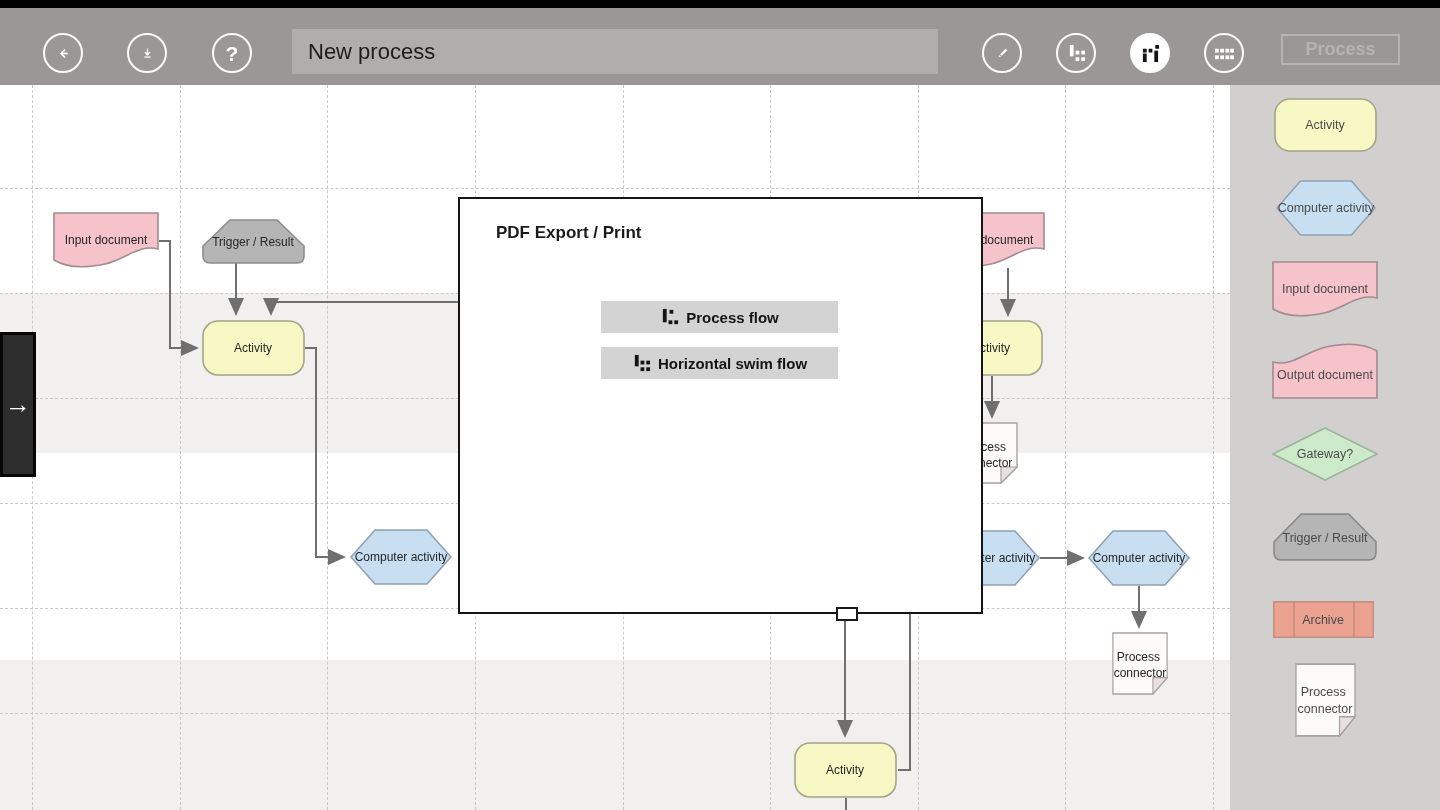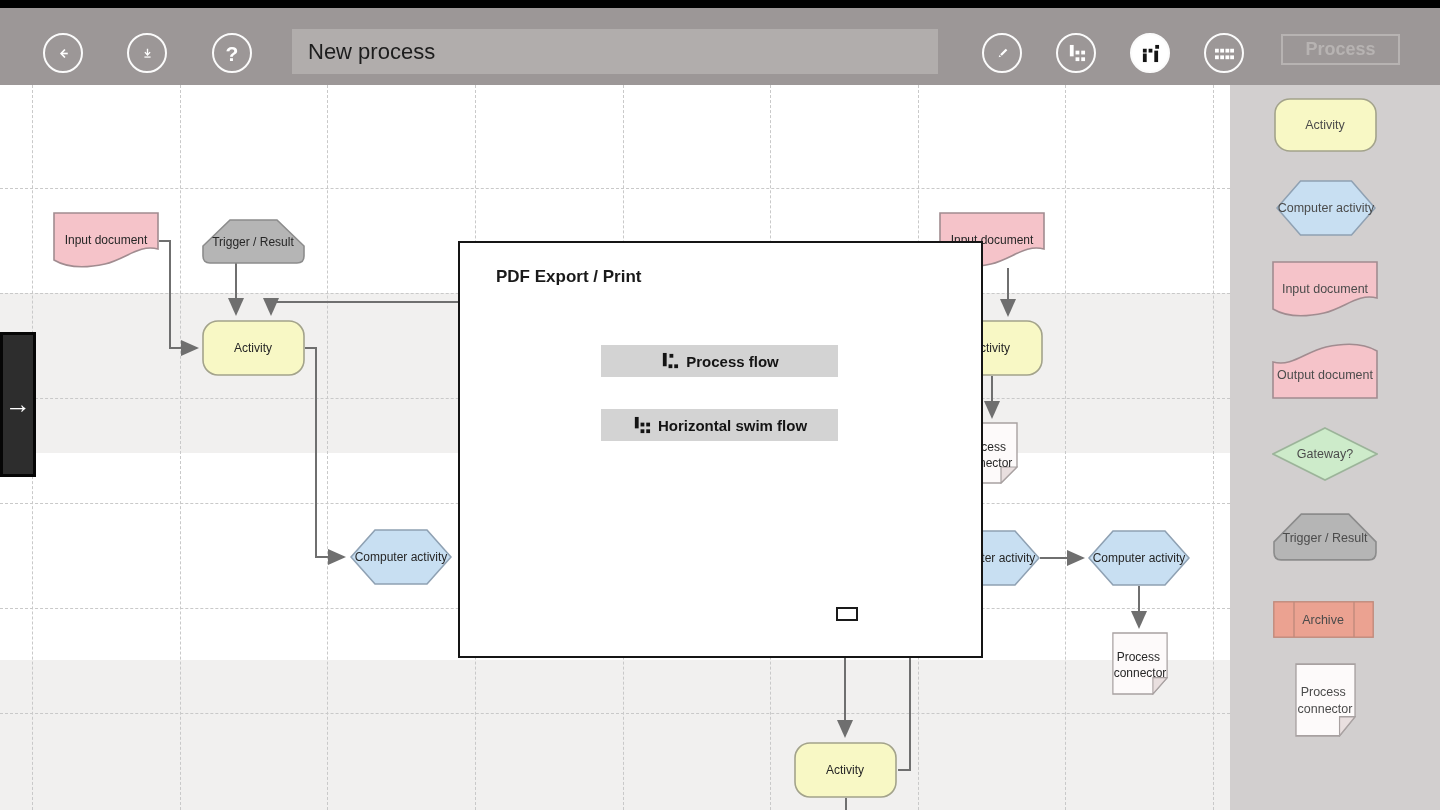--- a/index.html
+++ b/index.html
@@ -26,23 +26,23 @@
   .grid-v{position:absolute;top:0;bottom:0;width:0;border-left:1px dashed #c9c9c9;}
   .grid-h{position:absolute;left:0;right:0;height:0;border-top:1px dashed #c9c9c9;}
   #canvas-svg{position:absolute;left:0;top:0;z-index:3;}
 
   .left-tab{position:absolute;left:0;top:247px;width:36px;height:145px;background:#2d2d2d;border:3px solid #060606;
             box-sizing:border-box;z-index:6;display:flex;align-items:center;justify-content:center;color:#fff;
             font-size:26px;font-weight:bold;cursor:pointer;}
 
   
   .dialog{position:absolute;left:458px;top:112px;width:525px;height:417px;background:#fff;border:2px solid #151515;
-          box-sizing:border-box;z-index:10;margin-top:44px;}
+          box-sizing:border-box;z-index:10;}
   .dialog-title{position:absolute;left:36px;top:24px;font-size:17px;font-weight:600;color:#1a1a1a;}
-  .dialog-buttons{position:absolute;left:141px;top:102px;display:flex;flex-direction:column;gap:32px;}
+  .dialog-buttons{position:absolute;left:141px;top:102px;display:flex;flex-direction:column;gap:14px;}
   .dlg-btn{width:237px;height:32px;background:#d3d3d3;border:none;display:flex;align-items:center;justify-content:center;
            gap:7px;font-family:"Liberation Sans",sans-serif;font-size:15px;font-weight:700;color:#141414;cursor:pointer;}
   .dlg-btn .glyph{color:#141414;}
   .dialog-handle{position:absolute;left:836px;top:522px;width:22px;height:14px;background:#fff;border:2px solid #1a1a1a;
                  box-sizing:border-box;z-index:11;}
 
   
   .sidebar{position:absolute;left:1230px;top:85px;width:210px;height:725px;background:#d2cfcf;}
   .sidebar svg{display:block;}
 

